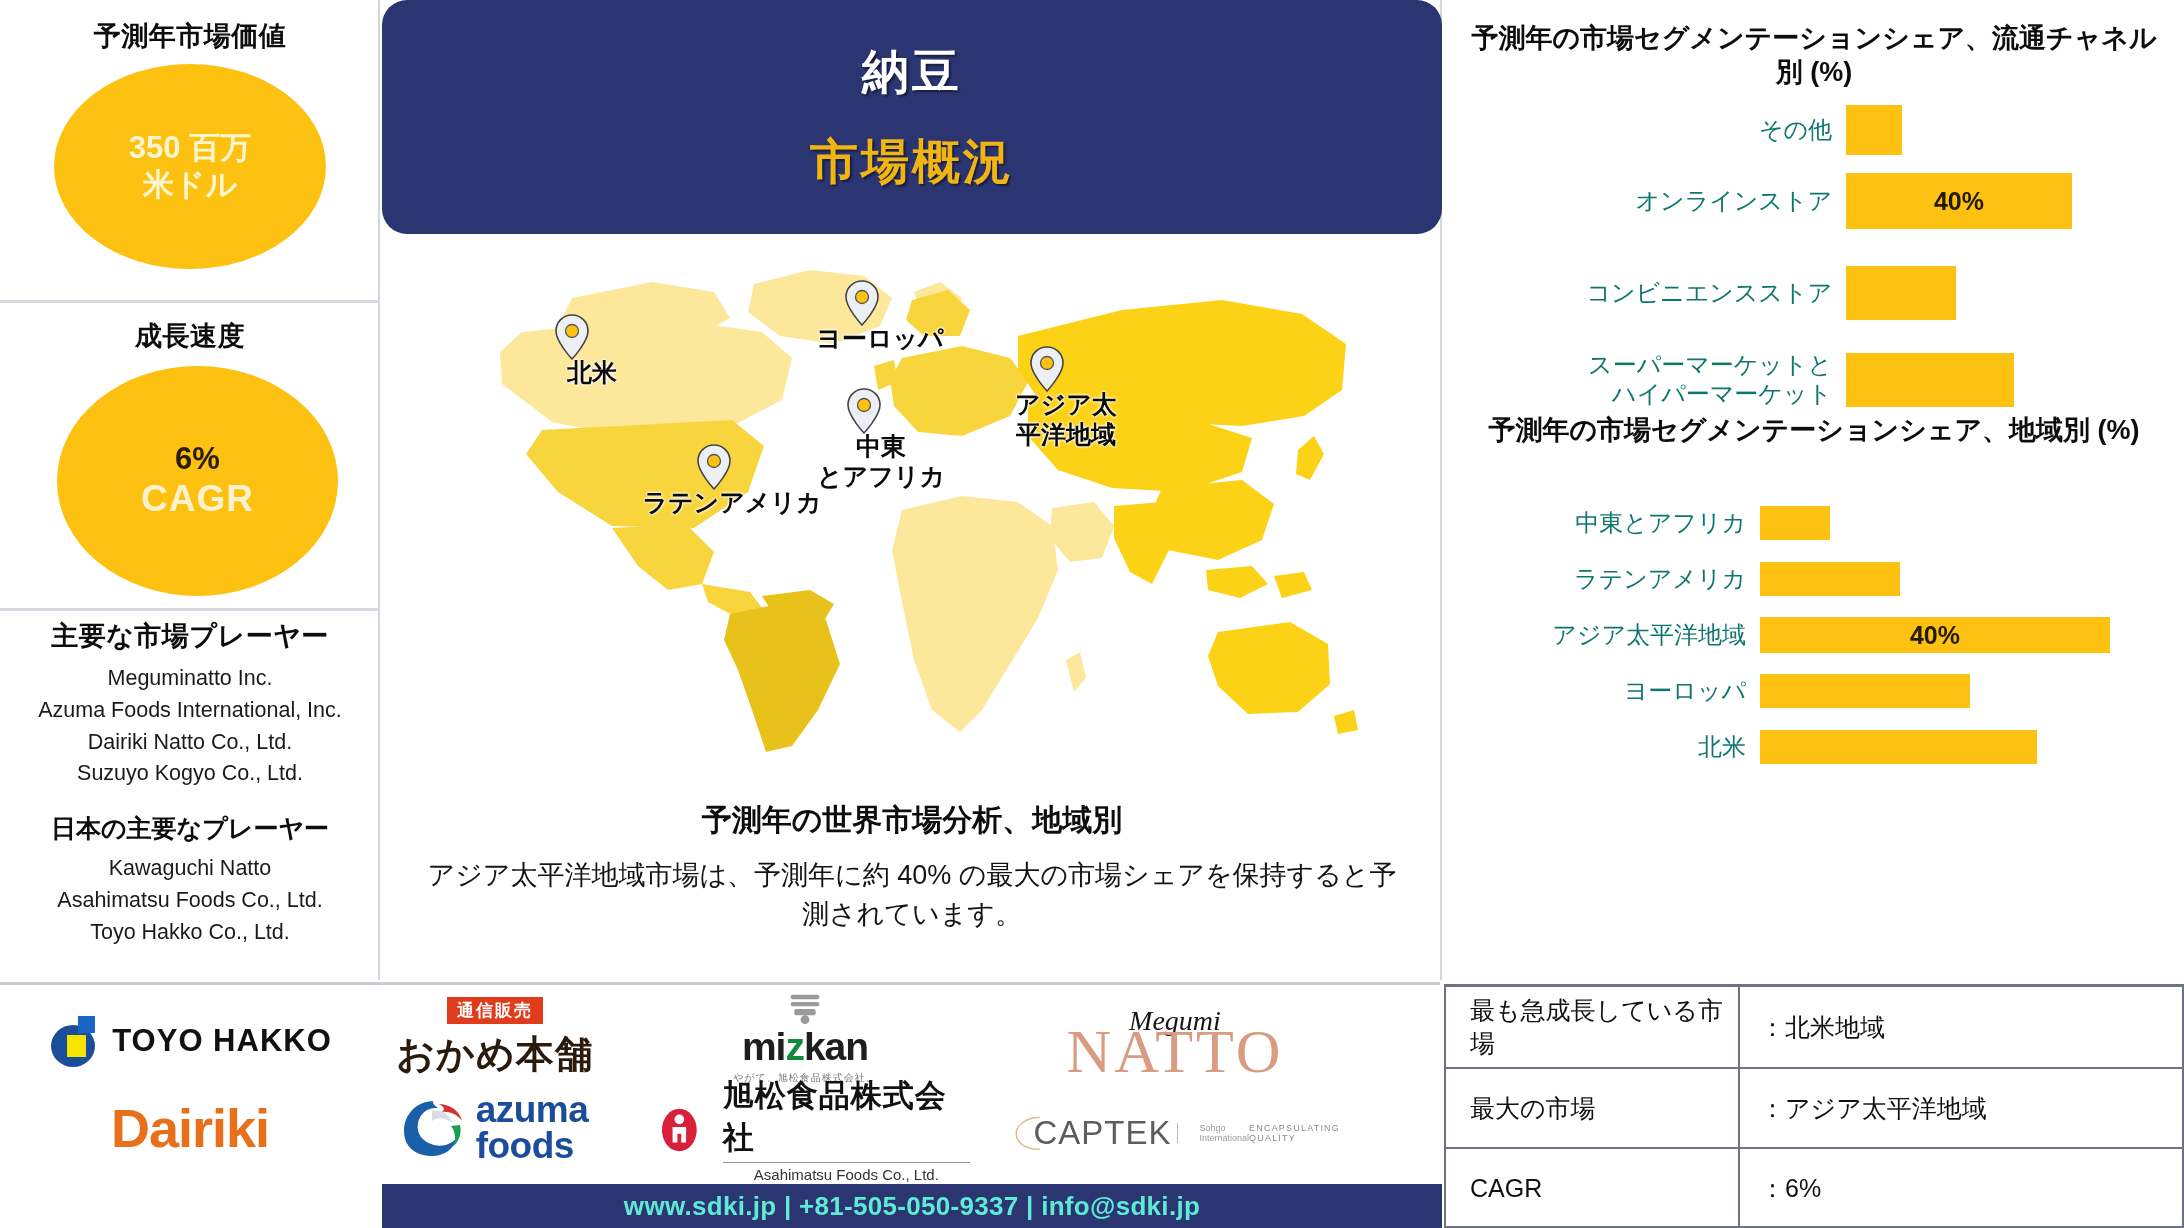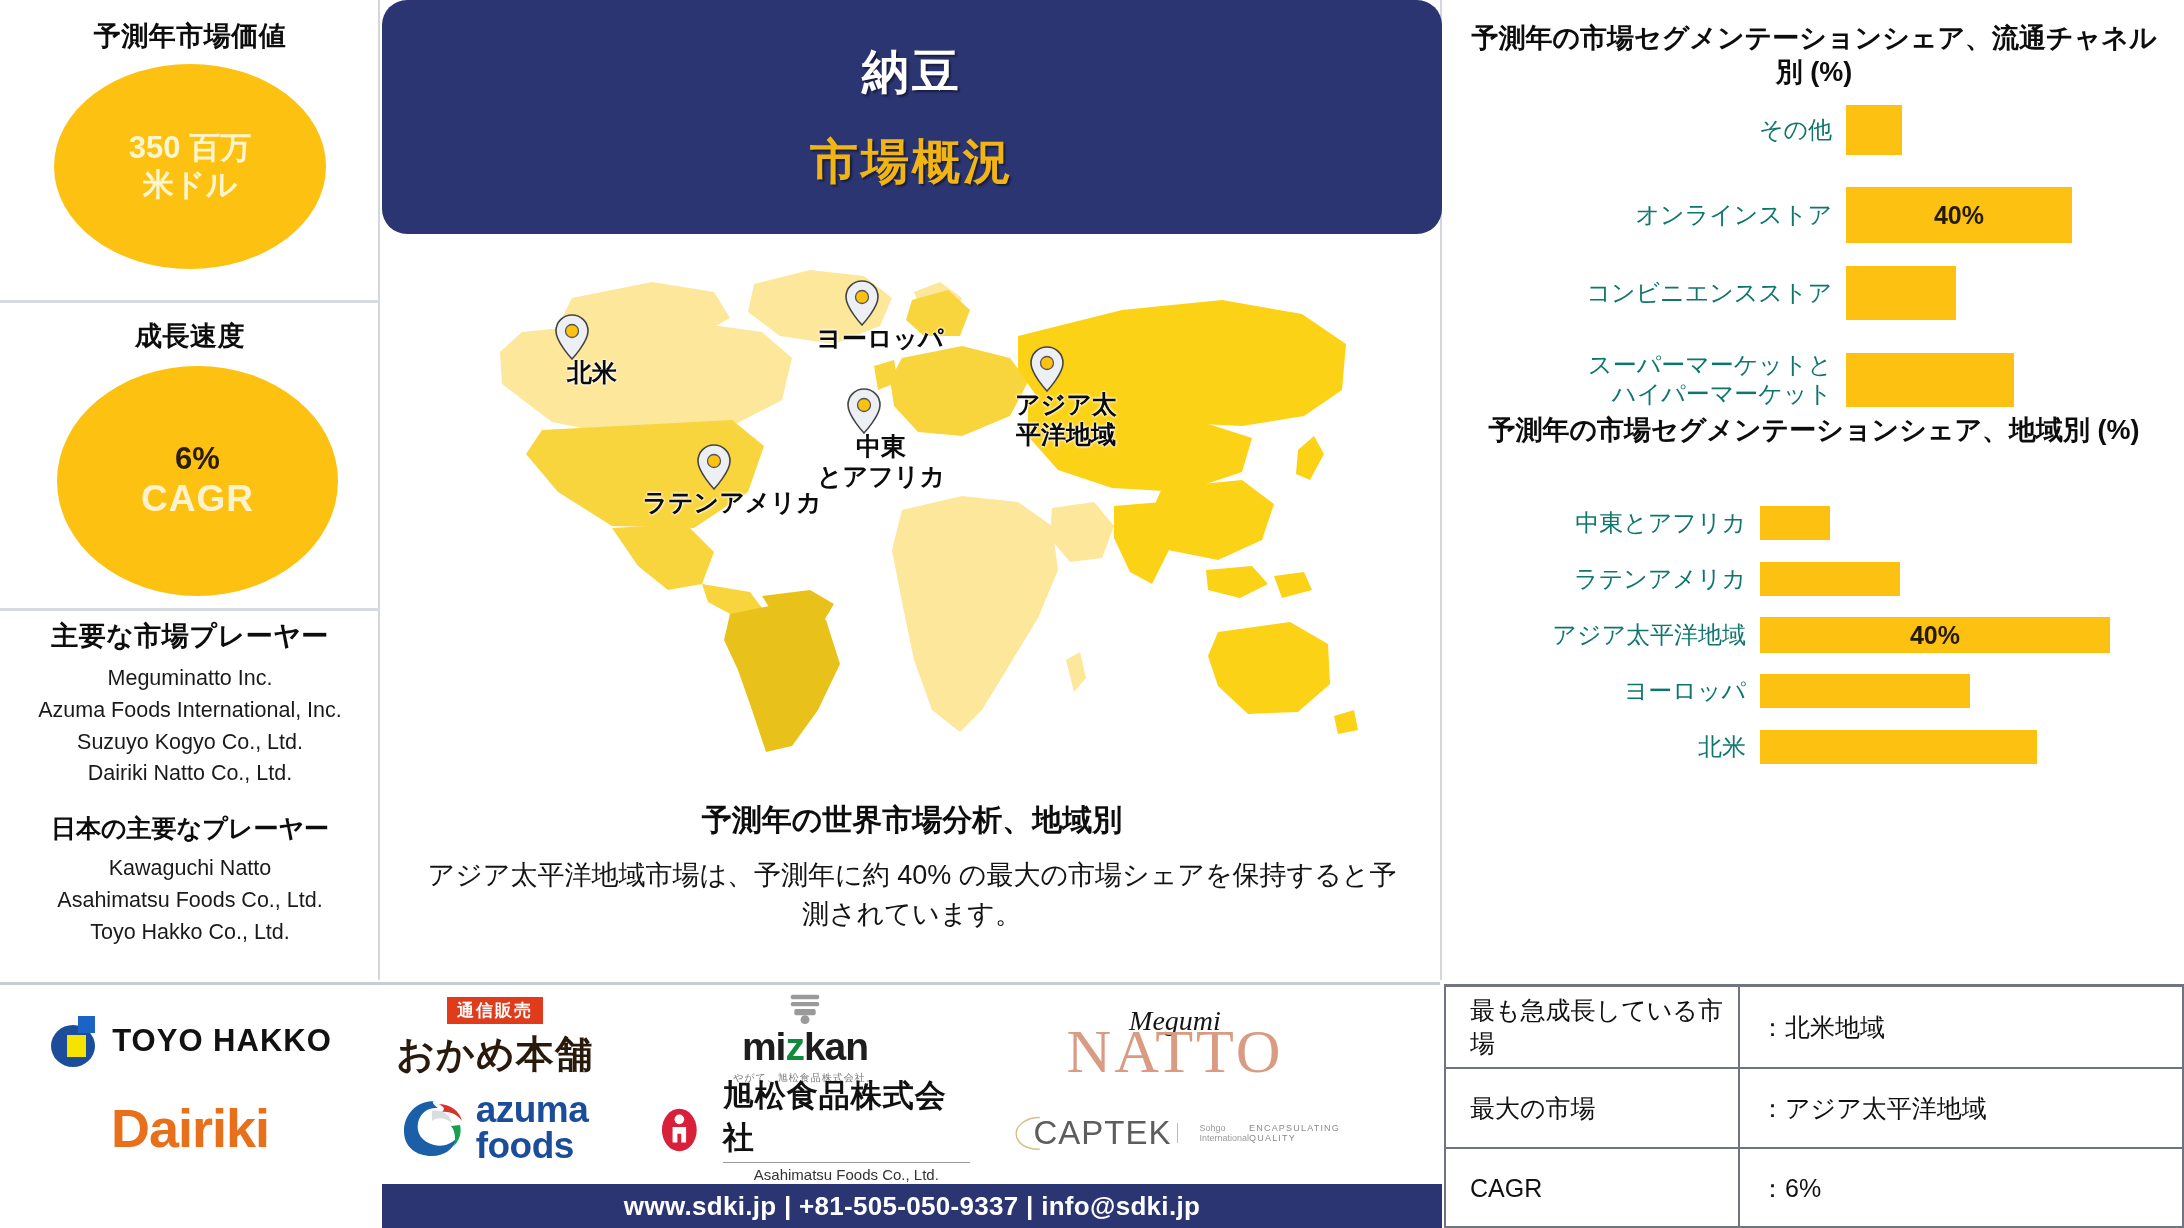--- a/index.html
+++ b/index.html
@@ -45,21 +45,21 @@
 
   
   .itable{position:absolute;left:1444px;top:984px;width:740px;height:244px;box-sizing:border-box;border:2px solid #6f7480;border-top:3px solid #6f7480;}
   .irow{position:absolute;left:0;width:736px;height:80px;box-sizing:border-box;display:flex;align-items:center;}
   .irow+.irow{border-top:2px solid #6f7480;}
   .icell-k{width:292px;padding-left:24px;font-size:25px;color:#111;box-sizing:border-box;}
   .icell-v{flex:1;padding-left:20px;font-size:25px;color:#111;border-left:2px solid #6f7480;height:100%;display:flex;align-items:center;box-sizing:border-box;}
 
   
   .footer{position:absolute;left:382px;top:1184px;width:1060px;height:44px;background:#2B3572;display:flex;align-items:center;justify-content:center;}
-  .footer span{color:#ffffff;font-size:26px;font-weight:bold;letter-spacing:.3px;}
+  .footer span{color:#5eead4;font-size:26px;font-weight:bold;letter-spacing:.3px;}
 
   
   .lg-toyo{display:flex;align-items:center;gap:6px;}
   .lg-toyo .txt{font-size:31px;font-weight:bold;color:#111;letter-spacing:1px;font-family:"Liberation Sans",sans-serif;}
   .lg-dairiki{font-size:54px;font-weight:bold;color:#E8701A;letter-spacing:-1px;}
   .lg-okame{font-size:38px;font-weight:bold;color:#2a1a0c;letter-spacing:1px;}
   .lg-okame-top{font-size:17px;font-weight:bold;color:#fff;background:#E03C1C;padding:2px 10px;display:inline-block;margin-bottom:5px;letter-spacing:2px;}
   .lg-azuma{font-size:37px;font-weight:bold;color:#1B4D9B;line-height:.98;letter-spacing:-.5px;}
   .lg-mizkan{font-size:39px;font-weight:bold;color:#1E1E1E;letter-spacing:-1px;}
   .lg-mizkan .z{color:#128A3C;}
@@ -95,22 +95,22 @@
         <div class="ell-line big">CAGR</div>
       </div>
     </div>
     <div class="sb-div" style="top:608px;"></div>
 
     <div class="sb-sec" style="top:618px;">
       <div class="sb-title">主要な市場プレーヤー</div>
       <div class="players" style="margin-top:9px;">
         <div>Meguminatto Inc.</div>
         <div>Azuma Foods International, Inc.</div>
+        <div>Dairiki Natto Co., Ltd.</div>
         <div>Suzuyo Kogyo Co., Ltd.</div>
-        <div>Dairiki Natto Co., Ltd.</div>
       </div>
     </div>
 
     <div class="sb-sec" style="top:812px;">
       <div class="sb-title-sm">日本の主要なプレーヤー</div>
       <div class="players" style="margin-top:8px;">
         <div>Kawaguchi Natto</div>
         <div>Asahimatsu Foods Co., Ltd.</div>
         <div>Toyo Hakko Co., Ltd.</div>
       </div>
@@ -227,21 +227,21 @@
 
     <div class="ch-title" style="position:absolute;left:18px;top:22px;width:704px;">予測年の市場セグメンテーションシェア、流通チャネル別 (%)</div>
 
     <div class="barrow" style="left:0;top:100px;width:740px;height:60px;">
       <div class="barlabel" style="width:388px;">その他</div>
       <div class="bar" style="margin-left:14px;width:56px;height:50px;">
         <div class="barval"></div>
       </div>
     </div>
 
-    <div class="barrow" style="left:0;top:182px;width:740px;height:66px;">
+    <div class="barrow" style="left:0;top:168px;width:740px;height:66px;">
       <div class="barlabel" style="width:388px;">オンラインストア</div>
       <div class="bar" style="margin-left:14px;width:226px;height:56px;">
         <div class="barval">40%</div>
       </div>
     </div>
 
     <div class="barrow" style="left:0;top:262px;width:740px;height:62px;">
       <div class="barlabel" style="width:388px;">コンビニエンスストア</div>
       <div class="bar" style="margin-left:14px;width:110px;height:54px;">
         <div class="barval"></div>

